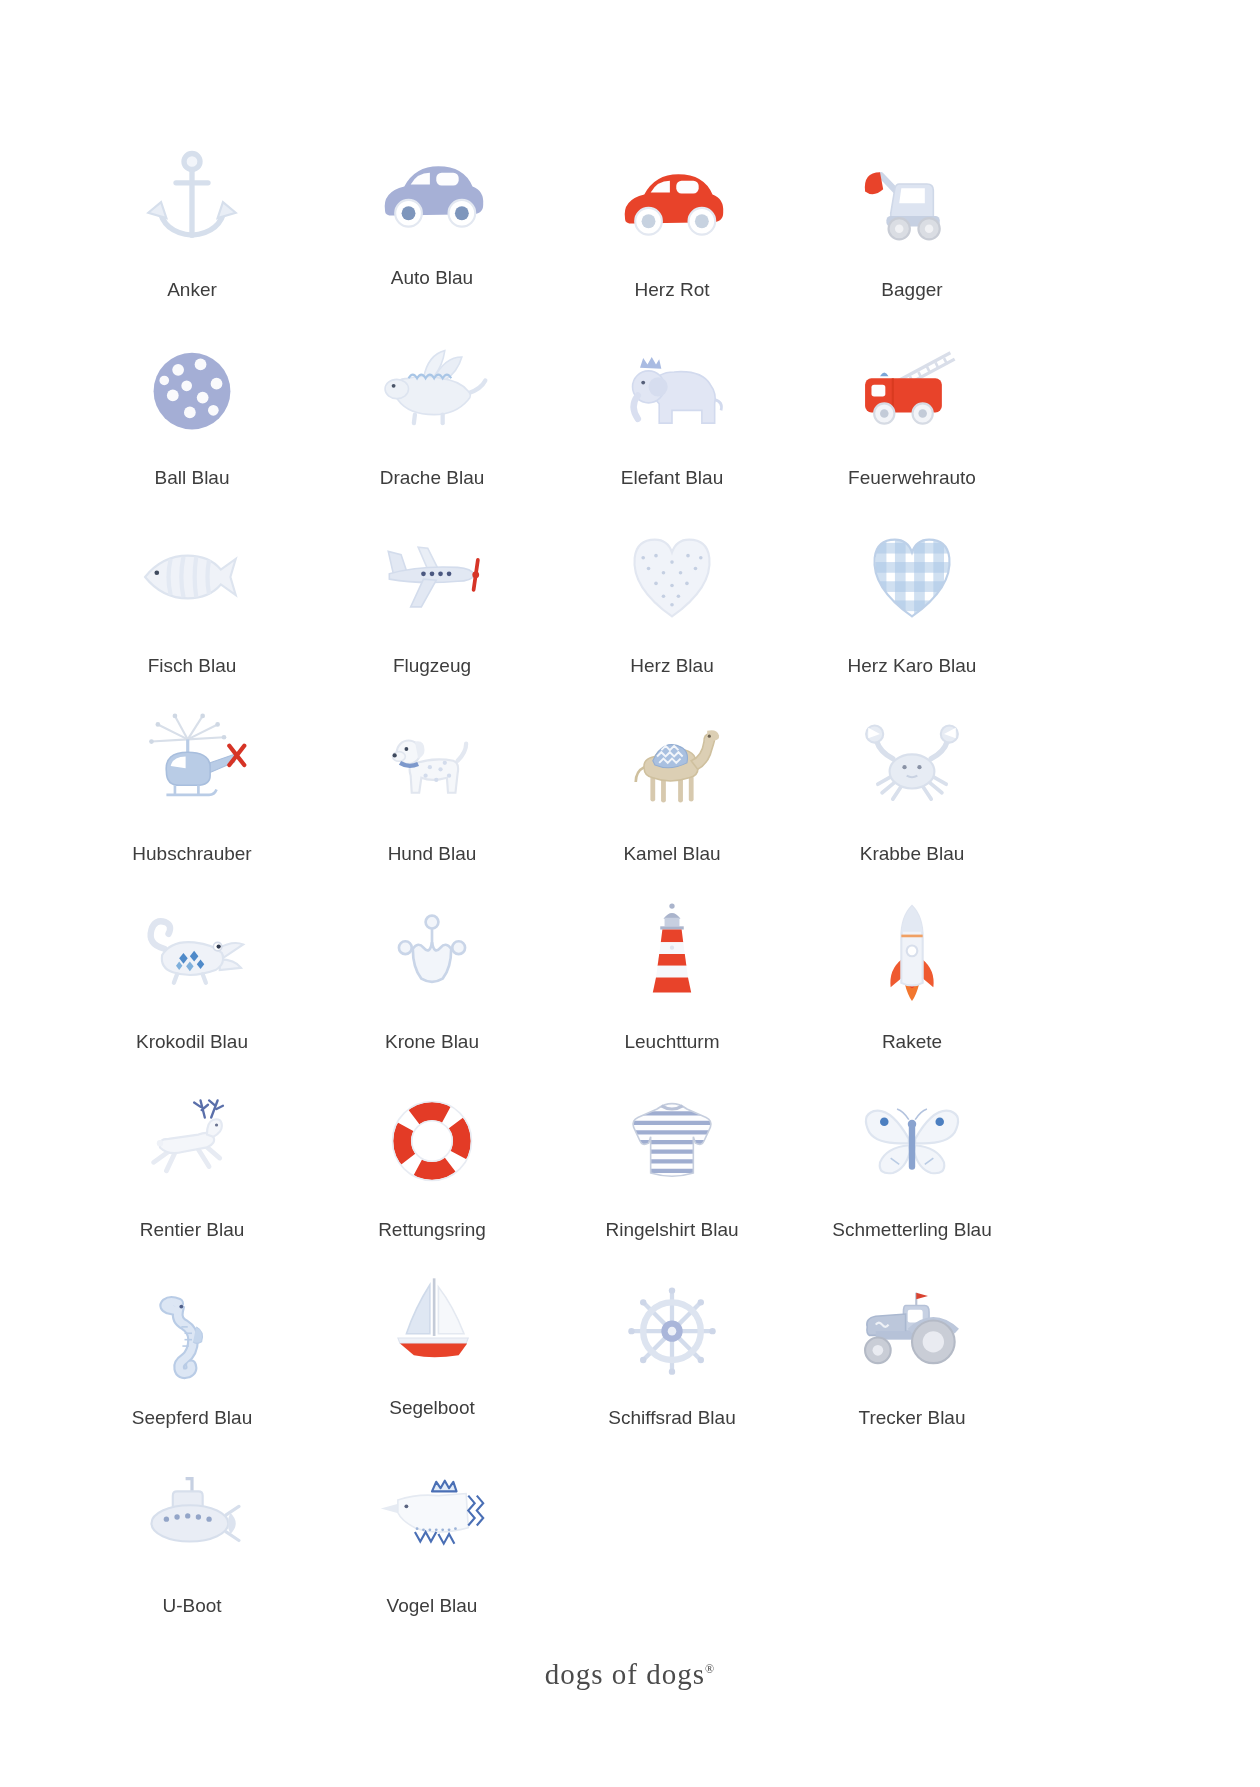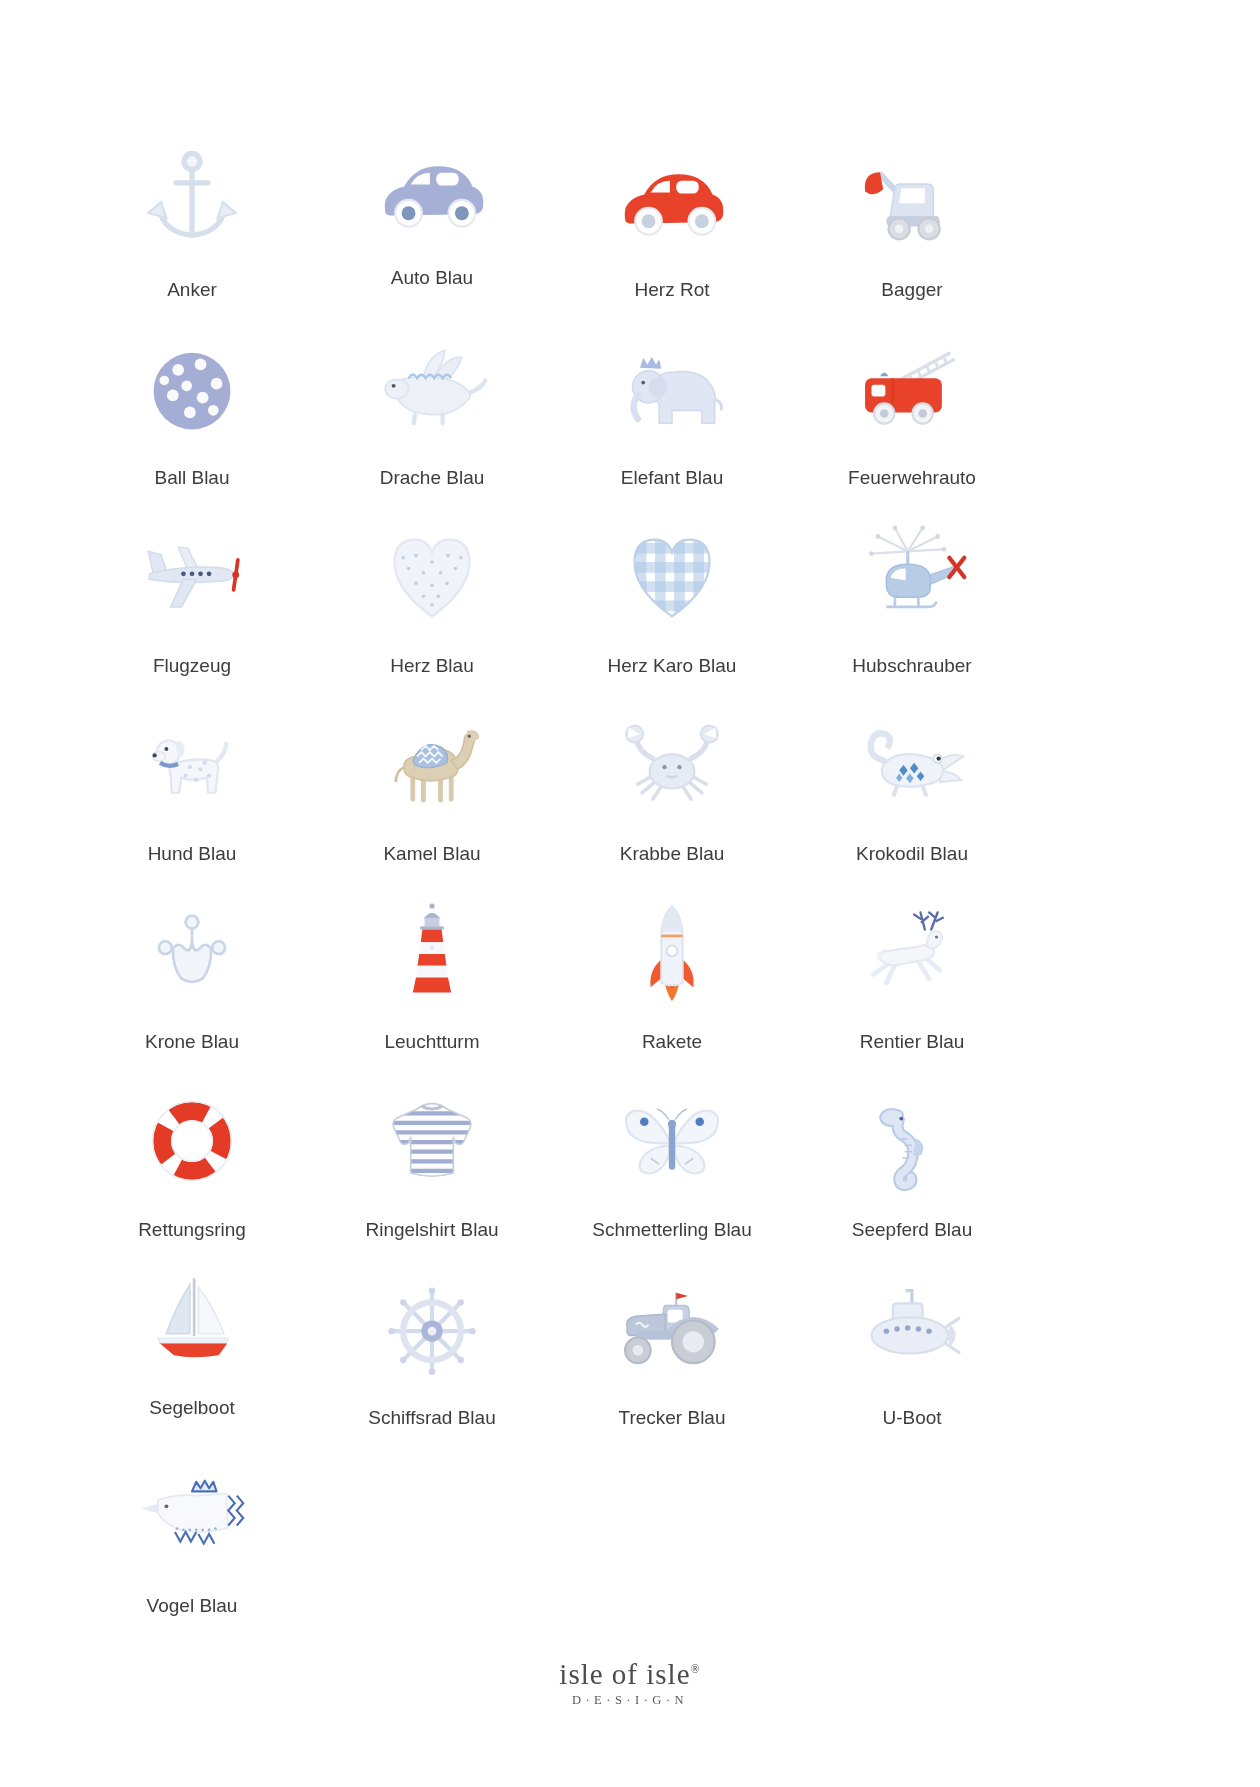--- a/index.html
+++ b/index.html
@@ -164,20 +164,35 @@
         <path d="M42 50 V82" stroke="#d93a20" stroke-width="2"></path>
         <circle cx="34" cy="83" r="9.5" fill="#f2f4f8" stroke="#d6dbe4" stroke-width="2"></circle>
           <circle cx="34" cy="83" r="4" fill="#c3cbd8"></circle>
         <circle cx="70" cy="83" r="9.5" fill="#f2f4f8" stroke="#d6dbe4" stroke-width="2"></circle>
           <circle cx="70" cy="83" r="4" fill="#c3cbd8"></circle>
       </svg>
     </div>
     <figcaption class="label">Feuerwehrauto</figcaption>
   </figure>
 
+  <figure class="cell" style="margin:0">
+    <div class="icon-box">
+      <svg viewBox="0 0 120 120">
+        <path d="M16 60 Q32 40 56 40 Q76 40 87 53 L101 43 L96 60 L101 77 L87 67 Q76 80 56 80 Q32 80 16 60 Z" fill="#eff2f8" stroke="#dde4ef" stroke-width="2"></path>
+        <g stroke="#e3e9f3" stroke-width="4" fill="none">
+          <path d="M40 43 Q36 60 40 77"></path>
+            <path d="M52 41 Q48 60 52 79"></path>
+            <path d="M64 41 Q61 60 64 79"></path>
+            <path d="M76 44 Q73 60 76 76"></path>
+        </g>
+        <circle cx="27" cy="56" r="2.2" fill="#3f4a5e"></circle>
+      </svg>
+    </div>
+    <figcaption class="label">Fisch Blau</figcaption>
+  </figure>
 
   <figure class="cell" style="margin:0">
     <div class="icon-box">
       <svg viewBox="0 0 120 120">
         <path d="M24 58 L19 36 L31 39 L36 54 Z" fill="#e2e8f3" stroke="#d3dcec" stroke-width="1.5"></path>
         <path d="M56 53 L47 32 L56 33 L66 53 Z" fill="#e9eef6" stroke="#d8e0ee" stroke-width="1.5"></path>
         <path d="M20 57 Q48 49 84 51 Q97 52 100 58 Q97 64 84 64 Q48 67 20 62 Z" fill="#e2e8f3" stroke="#d3dcec" stroke-width="1.5"></path>
         <path d="M52 62 L40 88 L50 88 L64 63 Z" fill="#e2e8f3" stroke="#d3dcec" stroke-width="1.5"></path>
         <g fill="#4b5880">
             <circle cx="52" cy="57" r="2.2"></circle>
@@ -646,15 +661,14 @@
         <circle cx="36" cy="50" r="1.8" fill="#5a6480"></circle>
       </svg>
     </div>
     <figcaption class="label">Vogel Blau</figcaption>
   </figure>
 
 
 </div>
 
 <div class="footer">
-  <div class="brand"><span>isle of isle</span><sup>®</sup></div>
-  <div class="brand-sub">D·E·S·I·G·N</div>
+  <div class="brand"><span>dogs of dogs</span><sup>®</sup></div>
 </div>
 
 </body></html>

